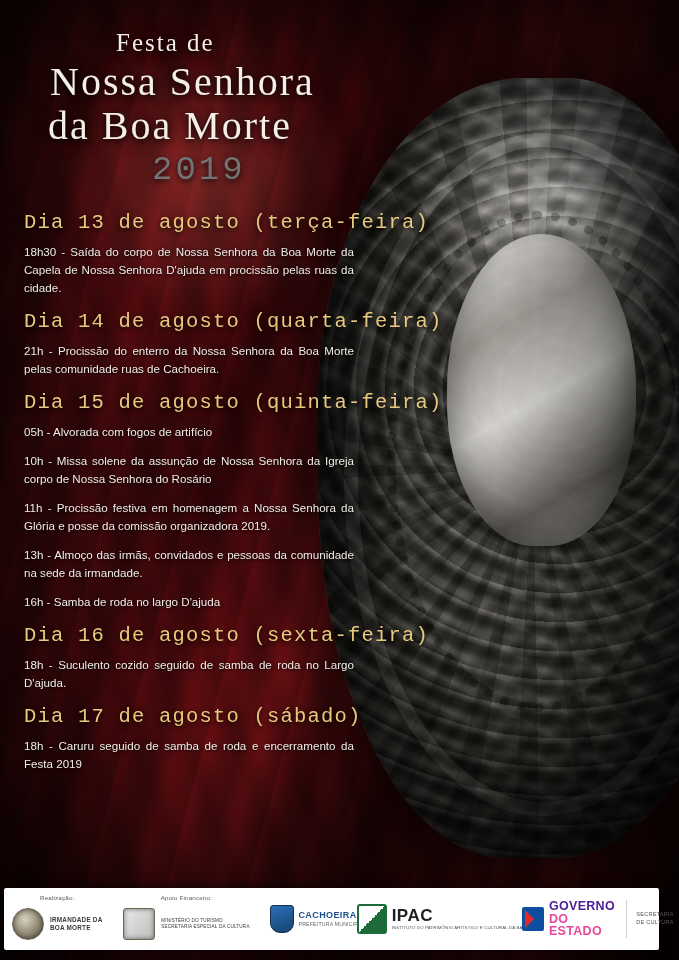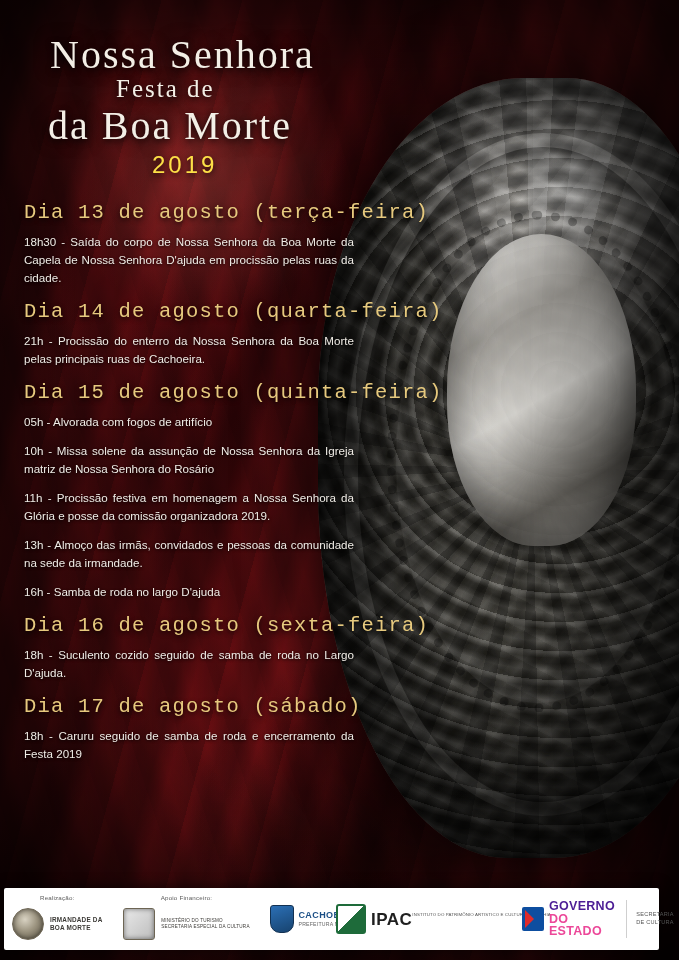--- a/index.html
+++ b/index.html
@@ -183,23 +183,23 @@
     color: #f3efe6;
     letter-spacing: 2px;
     line-height: 1.06;
     text-shadow: 0 2px 6px rgba(0,0,0,0.85), 0 0 18px rgba(0,0,0,0.6);
     white-space: nowrap;
   }
   .t1 { font-size: 25px; margin-left: 92px; }
   .t2 { font-size: 40px; margin-left: 26px; margin-top: 4px; }
   .t3 { font-size: 40px; margin-left: 24px; margin-top: 2px; }
   .t-year {
-    font-family: Liberation Sans, sans-serif;
-    font-size: 24px;
-    color: #fde047;
+    font-family: Liberation Mono, monospace;
+    font-size: 34px;
+    color: #737373;
     letter-spacing: 3px;
     margin-left: 128px;
     margin-top: 4px;
     text-shadow: 0 2px 6px rgba(0,0,0,0.85);
   }
 
   .day-block { margin-bottom: 7px; }
   .day-head {
     font-family: Liberation Mono, monospace;
     font-size: 20.5px;
@@ -314,21 +314,21 @@
     align-items: center;
     gap: 5px;
   }
   .ipac-mark {
     width: 26px;
     height: 26px;
     border: 2px solid #1e6b3a;
     border-radius: 3px;
     background: linear-gradient(135deg, #ffffff 0 50%, #1e6b3a 50% 100%);
   }
-  .ipac-txt { display:flex; flex-direction: row; line-height: 1; }
+  .ipac-txt { display:flex; flex-direction: column; line-height: 1; }
   .ipac-name { font-size: 17px; font-weight: bold; color: #1f1f1f; letter-spacing: .5px; }
   .ipac-sub { font-size: 4.4px; color: #555; margin-top: 2px; letter-spacing: .1px; white-space: nowrap; }
   .gov {
     display: flex;
     align-items: center;
     gap: 5px;
   }
   .gov-flag {
     width: 24px;
     height: 24px;
@@ -368,40 +368,40 @@
     <div class="med-figure"></div>
     <div class="med-shadow-left"></div>
     <div class="med-shadow-bottom"></div>
   </div>
 
   <div class="bg-vignette"></div>
 
   <div class="content">
 
     <div class="title-block">
+      <div class="title-line t1">Festa de</div>
       <div class="title-line t2">Nossa Senhora</div>
-      <div class="title-line t1">Festa de</div>
       <div class="title-line t3">da Boa Morte</div>
       <div class="t-year">2019</div>
     </div>
 
     <div class="day-block">
       <div class="day-head">Dia 13 de agosto (terça-feira)</div>
       <p class="entry">18h30 - Saída do corpo de Nossa Senhora da Boa Morte da Capela de Nossa Senhora D'ajuda em procissão pelas ruas da cidade.</p>
     </div>
 
     <div class="day-block">
       <div class="day-head">Dia 14 de agosto (quarta-feira)</div>
-      <p class="entry">21h - Procissão do enterro da Nossa Senhora da Boa Morte pelas principais ruas de Cachoeira.</p>
+      <p class="entry">21h - Procissão do enterro da Nossa Senhora da Boa Morte pelas comunidade ruas de Cachoeira.</p>
     </div>
 
     <div class="day-block">
       <div class="day-head">Dia 15 de agosto (quinta-feira)</div>
       <p class="entry">05h - Alvorada com fogos de artifício</p>
-      <p class="entry">10h - Missa solene da assunção de Nossa Senhora da Igreja matriz de Nossa Senhora do Rosário</p>
+      <p class="entry">10h - Missa solene da assunção de Nossa Senhora da Igreja corpo de Nossa Senhora do Rosário</p>
       <p class="entry">11h - Procissão festiva em homenagem a Nossa Senhora da Glória e posse da comissão organizadora 2019.</p>
       <p class="entry">13h - Almoço das irmãs, convidados e pessoas da comunidade na sede da irmandade.</p>
       <p class="entry">16h - Samba de roda no largo D'ajuda</p>
     </div>
 
     <div class="day-block">
       <div class="day-head">Dia 16 de agosto (sexta-feira)</div>
       <p class="entry">18h - Suculento cozido seguido de samba de roda no Largo D'ajuda.</p>
     </div>
 

